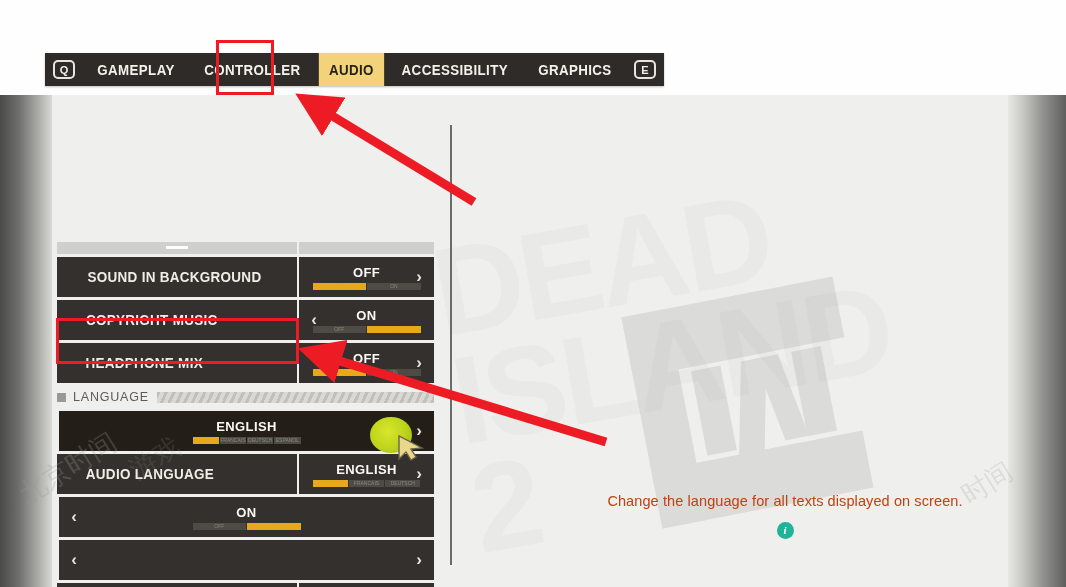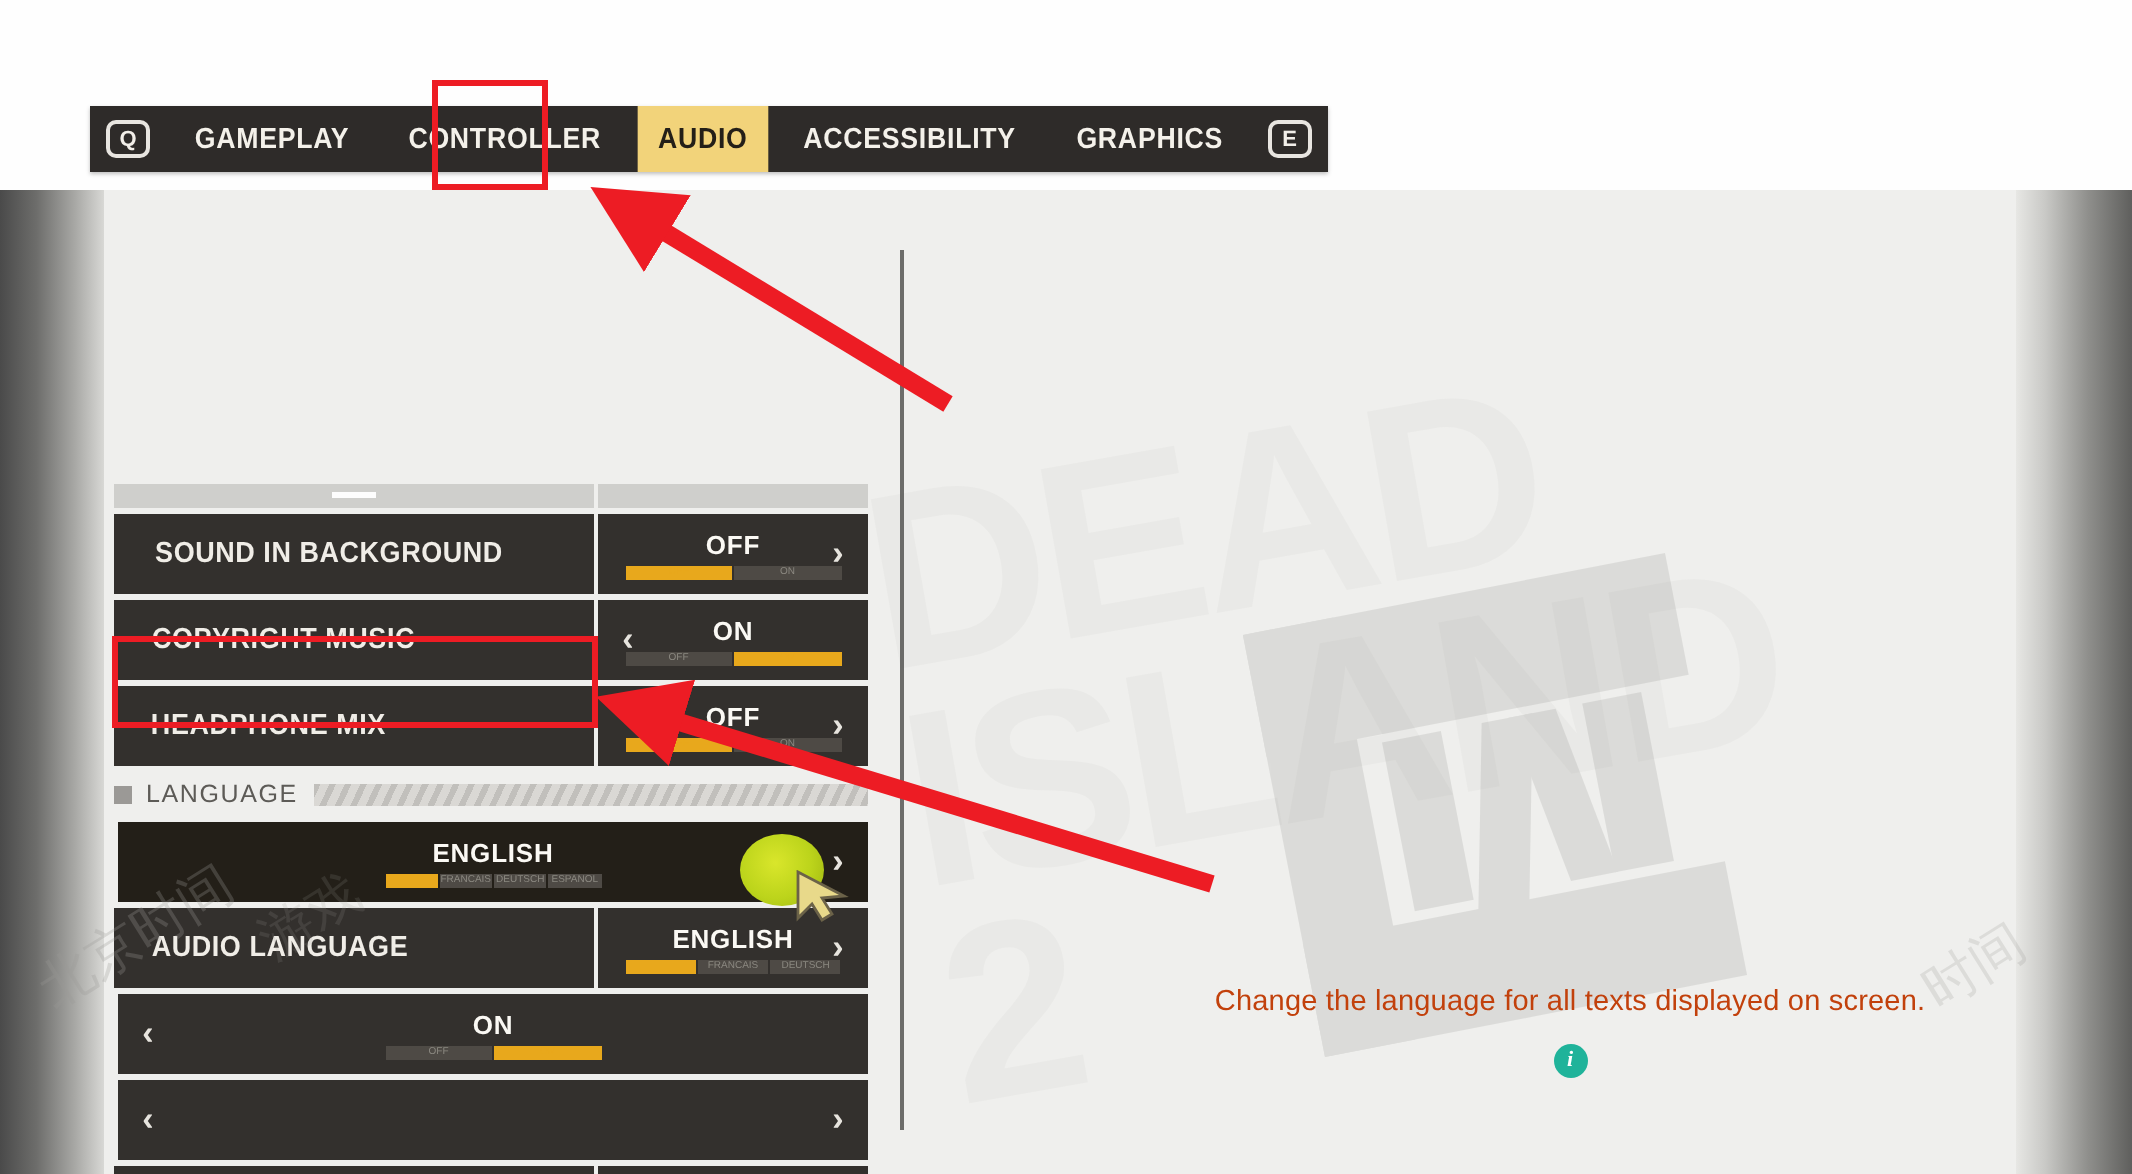--- a/index.html
+++ b/index.html
@@ -82,21 +82,21 @@
   .scroll-head .lcell{ flex:0 0 240px; position:relative; }
   .scroll-head .rcell{ flex:1; border-left:2px solid #efefed; }
   .scroll-head .nub{
     position:absolute; left:50%; top:4px; margin-left:-11px;
     width:22px; height:3px; background:#fdfdfd;
   }
 
   .row{ display:flex; height:40px; margin-bottom:3px; }
   .row .label{
     flex:0 0 240px; background:#33302d; display:flex; align-items:center;
-    padding-left:14px; color:#f0ede7; font-size:14.5px; font-weight:bold;
+    padding-left:24px; color:#f0ede7; font-size:14.5px; font-weight:bold;
     letter-spacing:.3px; white-space:nowrap;
     font-family:"Liberation Sans", sans-serif;
     transform-origin:left center;
   }
   .row .label span{ display:inline-block; transform:scaleX(.93); }
   .row .ctl{
     flex:1; background:#33302d; margin-left:2px; position:relative;
     display:flex; align-items:center; justify-content:center;
   }
   .row.selected .label{

